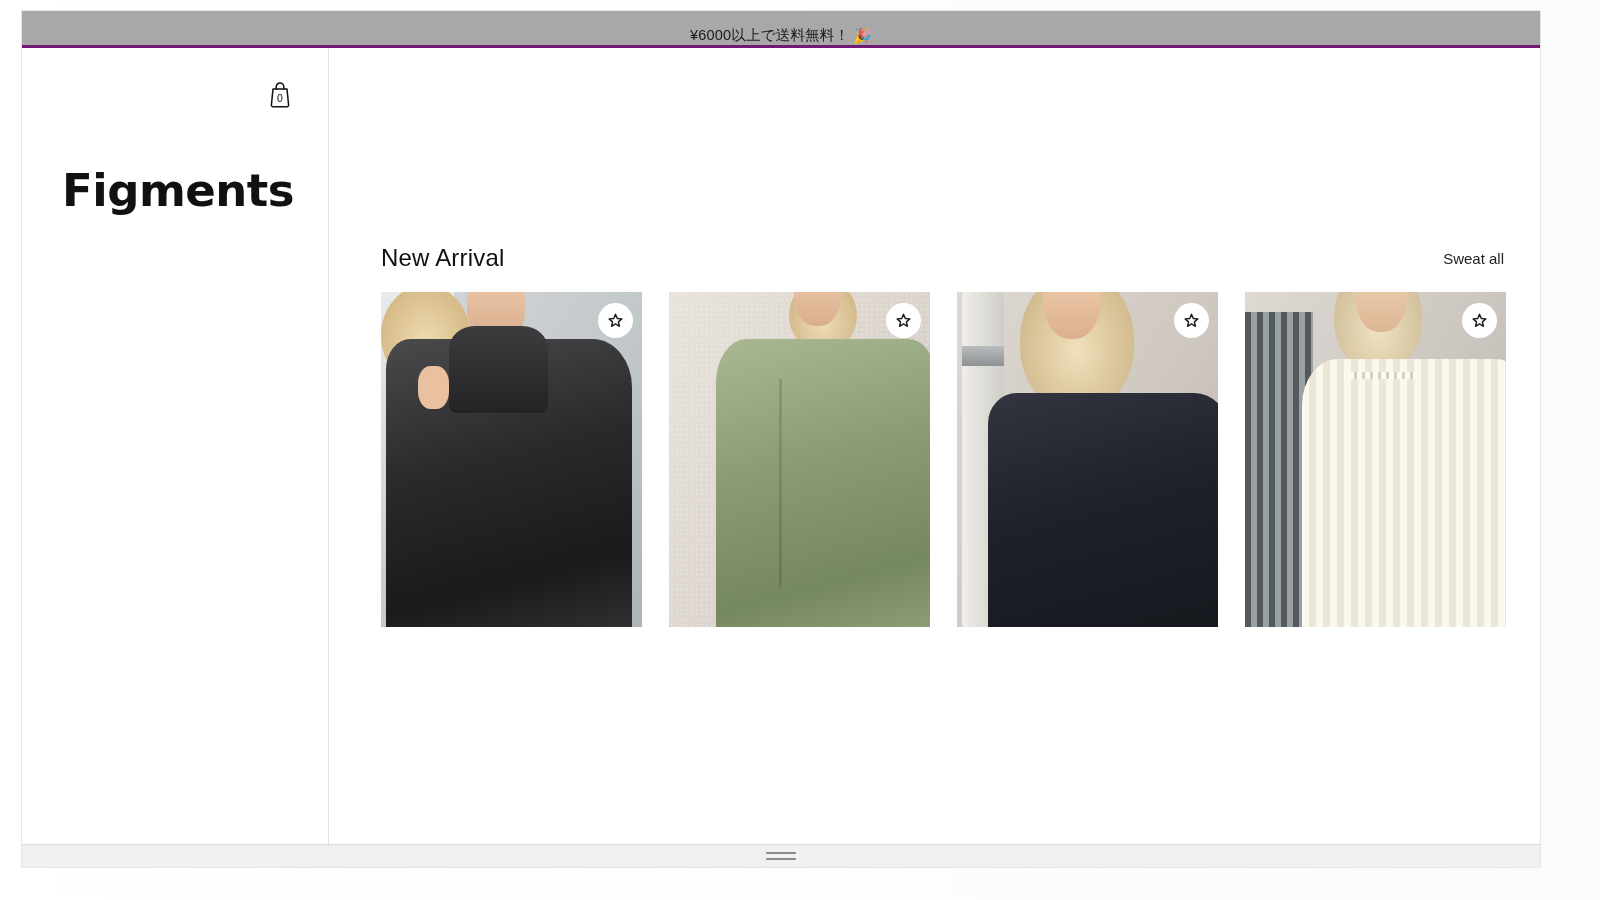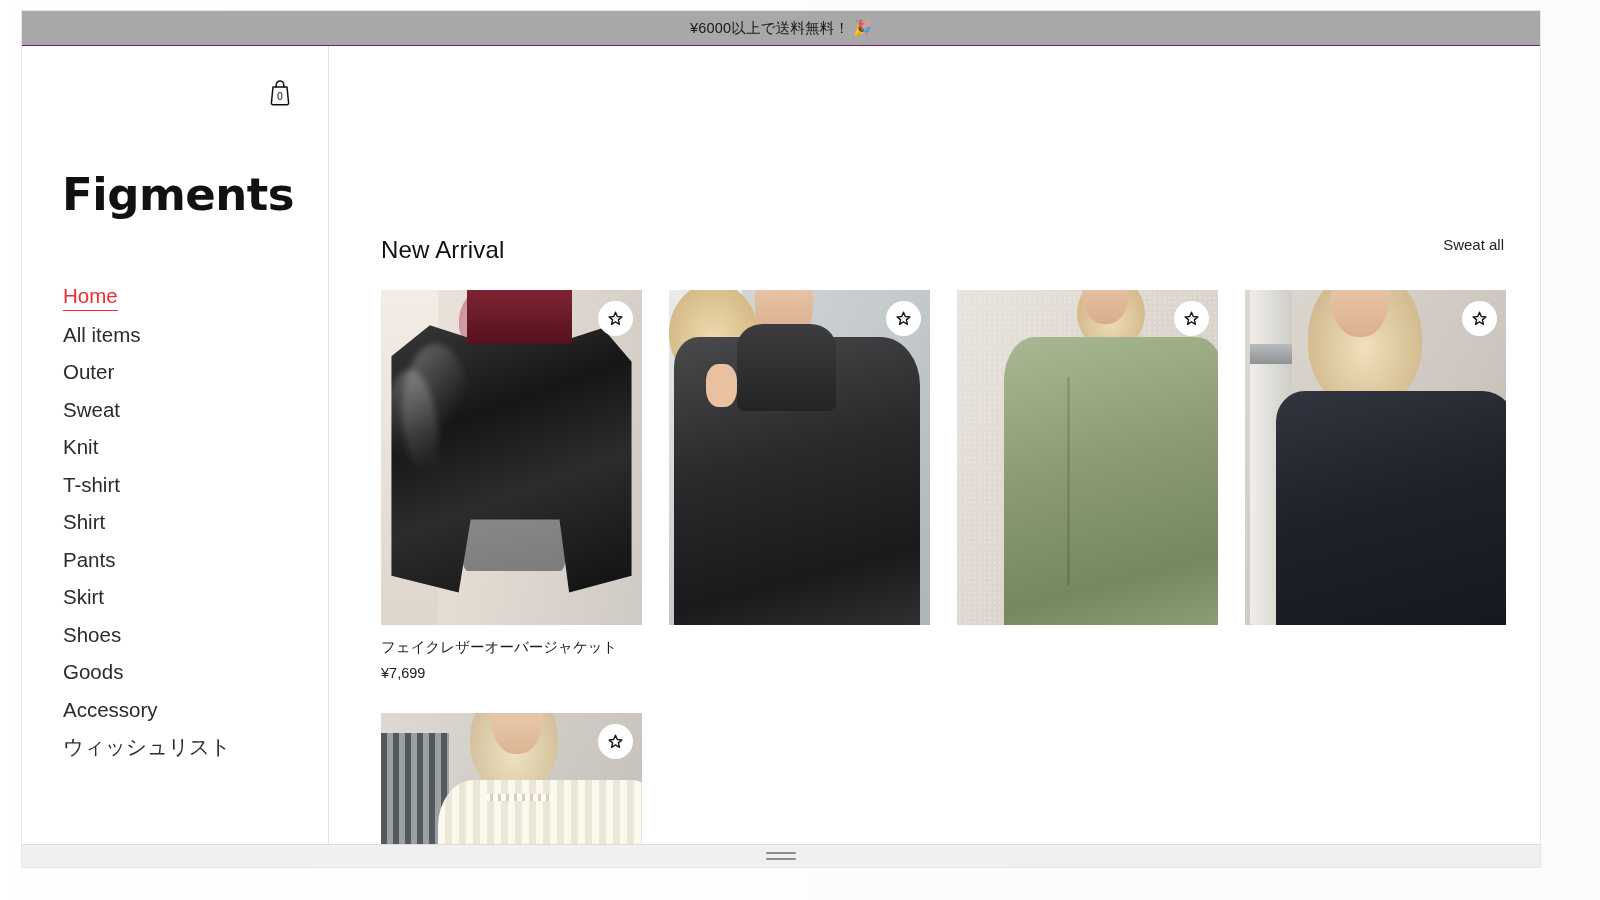--- a/index.html
+++ b/index.html
@@ -30,25 +30,25 @@
     box-shadow: 0 0 0 1px #e6e6e6;
     overflow: hidden;
   }
 
   
   #promo-banner {
     height: 34px;
     background: #a8a8a8;
     color: #1a1a1a;
     display: flex;
-    align-items: center;
+    align-items: flex-end;
     justify-content: center;
     font-size: 14.5px;
     letter-spacing: .2px;
-    border-bottom: 1px solid #701a75;
+    border-bottom: 3px solid #701a75;
   }
   #promo-banner .emoji { margin-left: 4px; font-size: 15px; }
 
   
   #page-body {
     display: flex;
     height: 822px;
     background: #fff;
   }
 
@@ -68,21 +68,21 @@
     top: 29px;
     left: 241px;
     width: 34px;
     height: 34px;
     cursor: pointer;
   }
   #cart-button svg { display: block; }
 
   #brand-logo {
     position: absolute;
-    top: 126px;
+    top: 120px;
     left: 40px;
     font-size: 45px;
     font-weight: 700;
     letter-spacing: -0.5px;
     color: #111;
     line-height: 1;
     font-family: "DejaVu Sans", sans-serif;
     cursor: pointer;
   }
 
@@ -121,25 +121,25 @@
   
   #main {
     flex: 1 1 auto;
     position: relative;
     background: #fff;
     overflow: hidden;
   }
 
   #section-header {
     position: absolute;
-    top: 190px;
+    top: 196px;
     left: 52px;
     right: 36px;
     display: flex;
-    align-items: flex-start;
+    align-items: center;
     justify-content: space-between;
   }
   #section-title {
     font-size: 24px;
     color: #111;
     letter-spacing: .2px;
   }
   #view-all-link {
     font-size: 15px;
     color: #222;
@@ -405,68 +405,32 @@
         <div id="cart-button">
           <svg width="34" height="34" viewBox="0 0 34 34" aria-hidden="true">
             <path d="M10 12 h14 l1.6 16 a1.6 1.6 0 0 1 -1.6 1.7 H10 a1.6 1.6 0 0 1 -1.6 -1.7 Z" fill="none" stroke="#111" stroke-width="1.5" stroke-linejoin="round"></path>
             <path d="M13.2 12 v-2.2 a3.8 3.8 0 0 1 7.6 0 V12" fill="none" stroke="#111" stroke-width="1.5" stroke-linecap="round"></path>
             <text x="17" y="25" text-anchor="middle" font-family="Liberation Sans, sans-serif" font-size="10.5" fill="#111">0</text>
           </svg>
         </div>
 
         <div id="brand-logo">Figments</div>
 
-        <nav id="nav-menu">
-            <div class="nav-item active">Home</div>
-            <div class="nav-item">All items</div>
-            <div class="nav-item">Outer</div>
-            <div class="nav-item">Sweat</div>
-            <div class="nav-item">Knit</div>
-            <div class="nav-item">T-shirt</div>
-            <div class="nav-item">Shirt</div>
-            <div class="nav-item">Pants</div>
-            <div class="nav-item">Skirt</div>
-            <div class="nav-item">Shoes</div>
-            <div class="nav-item">Goods</div>
-            <div class="nav-item">Accessory</div>
-            <div class="nav-item">ウィッシュリスト</div>
-          </nav>
 
         <div id="login-link">Login</div>
       </aside>
 
       <main id="main">
 
         <div id="section-header">
           <div id="section-title">New Arrival</div>
           <div id="view-all-link">Sweat all</div>
         </div>
 
         <div id="product-grid">
-            <div class="product-card">
-              <div class="product-thumb">
-                <div class="scene">
-                  <div class="sc s1-bg"></div>
-                  <div class="sc s1-wall"></div>
-                  <div class="sc s1-hair"></div>
-                  <div class="sc s1-hood"></div>
-                  <div class="sc s1-jacket"></div>
-                  <div class="sc s1-sheen"></div>
-                  <div class="sc s1-sheen2"></div>
-                  <div class="sc s1-skirt"></div>
-                </div>
-                <div class="wish-button">
-                  <svg width="17" height="17" viewBox="0 0 24 24">
-                    <path d="M12 3.2 l2.55 5.95 6.45 .55 -4.9 4.25 1.47 6.3 L12 16.9 6.43 20.25 7.9 13.95 3 9.7 l6.45 -.55 Z" fill="none" stroke="#1a1a1a" stroke-width="2" stroke-linejoin="round"></path>
-                  </svg>
-                </div>
-              </div>
-              <div class="product-name">フェイクレザーオーバージャケット</div>
-              <div class="product-price">¥7,699</div>
-            </div>
             <div class="product-card">
               <div class="product-thumb">
                 <div class="scene">
                   <div class="sc s5-bg"></div>
                   <div class="sc s5-win"></div>
                   <div class="sc s5-hair"></div>
                   <div class="sc s5-face"></div>
                   <div class="sc s5-puffer"></div>
                   <div class="sc s5-collar"></div>
                   <div class="sc s5-hand"></div>

